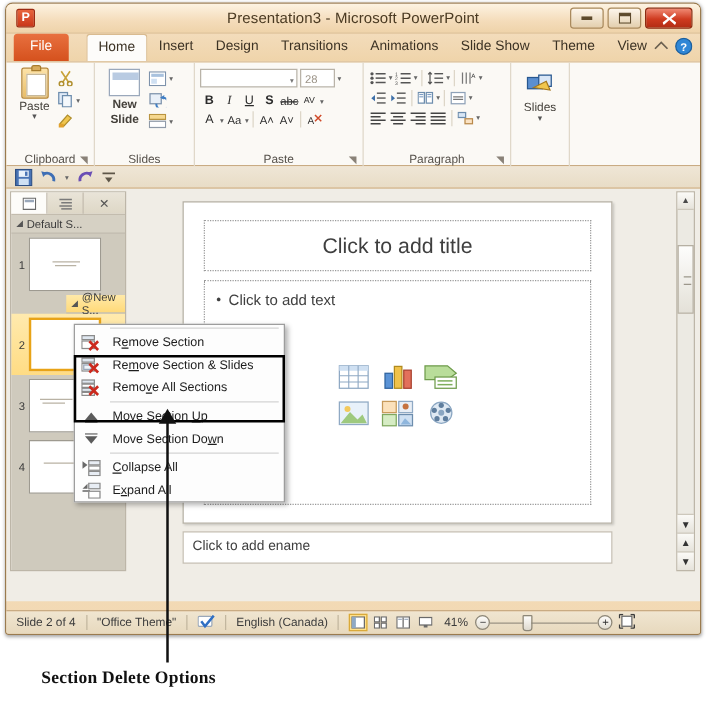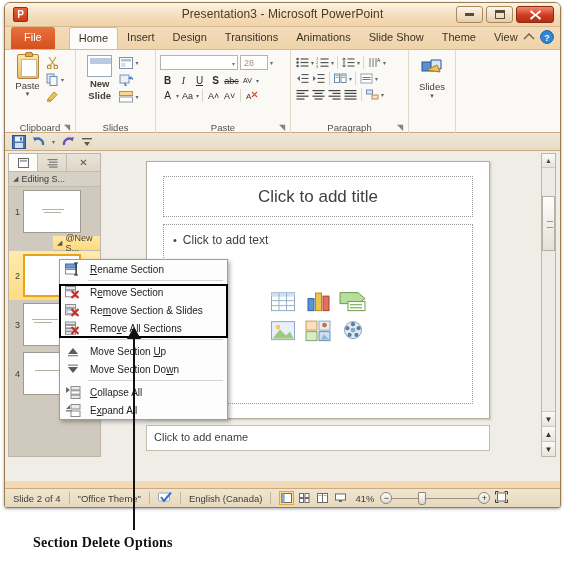--- a/index.html
+++ b/index.html
@@ -578,21 +578,21 @@
             <rect x="0.5" y="6.2" width="10" height="1.2" fill="#7a7a7a"></rect>
               <rect x="2" y="8.5" width="8.5" height="1.2" fill="#7a7a7a"></rect>
           </svg>
         </div>
         <div id="ptab-close">✕</div>
       </div>
       <div id="panel-scroll">
 
         <div class="sec-head">
           <span class="sec-tri">◢</span>
-          <span>Editing S...</span>
+          <span>Default S...</span>
         </div>
         <div class="slide-row">
           <div class="slide-num">1</div>
           <div class="thumb">
             <div class="tline" style="left:18px;top:18px;width:22px;"></div>
             <div class="tline" style="left:20px;top:21px;width:17px;"></div>
           </div>
         </div>
 
         <div class="sec-head sel">
@@ -748,30 +748,20 @@
     <span style="margin-left:5px">
       <svg width="13" height="12" viewBox="0 0 13 12">
         <rect x="2.5" y="2" width="8" height="8" fill="#fff" stroke="#6a6a6a"></rect>
         <path d="M0.5 0.5 L3.5 0.5 M0.5 0.5 L0.5 3.5 M12.5 0.5 L9.5 0.5 M12.5 0.5 L12.5 3.5 M0.5 11.5 L3.5 11.5 M0.5 11.5 L0.5 8.5 M12.5 11.5 L9.5 11.5 M12.5 11.5 L12.5 8.5" stroke="#3c3c3c" stroke-width="1.2" fill="none"></path>
       </svg>
     </span>
   </div>
 </div>
 
 <div id="ctxmenu">
-  <div class="mi">
-    <span class="mi-ic">
-      <svg width="16" height="14" viewBox="0 0 16 14">
-        <rect x="0.5" y="2" width="11" height="4" fill="#6c9bd2" stroke="#3a6ea5"></rect>
-        <rect x="0.5" y="7.5" width="11" height="4.5" fill="#fff" stroke="#8b8b8b"></rect>
-        <path d="M9 1 L13 1 M11 1 L11 13 M9 13 L13 13" stroke="#222" stroke-width="1.1" fill="none"></path>
-      </svg>
-    </span>
-    <span class="mi-lbl"><u>R</u>ename Section</span>
-  </div>
   <div class="mi-sep"></div>
   <div class="mi">
     <span class="mi-ic">
       <svg width="16" height="14" viewBox="0 0 16 14">
         <rect x="0.5" y="1.5" width="10" height="3.2" fill="#dfe7f0" stroke="#8b8b8b"></rect>
         <rect x="0.5" y="5.8" width="10" height="6" fill="#fff" stroke="#8b8b8b"></rect>
         <path d="M6.5 6 L13.5 13 M13.5 6 L6.5 13" stroke="#cc2a1e" stroke-width="2.1" fill="none"></path>
       </svg>
     </span>
     <span class="mi-lbl">R<u>e</u>move Section</span>

